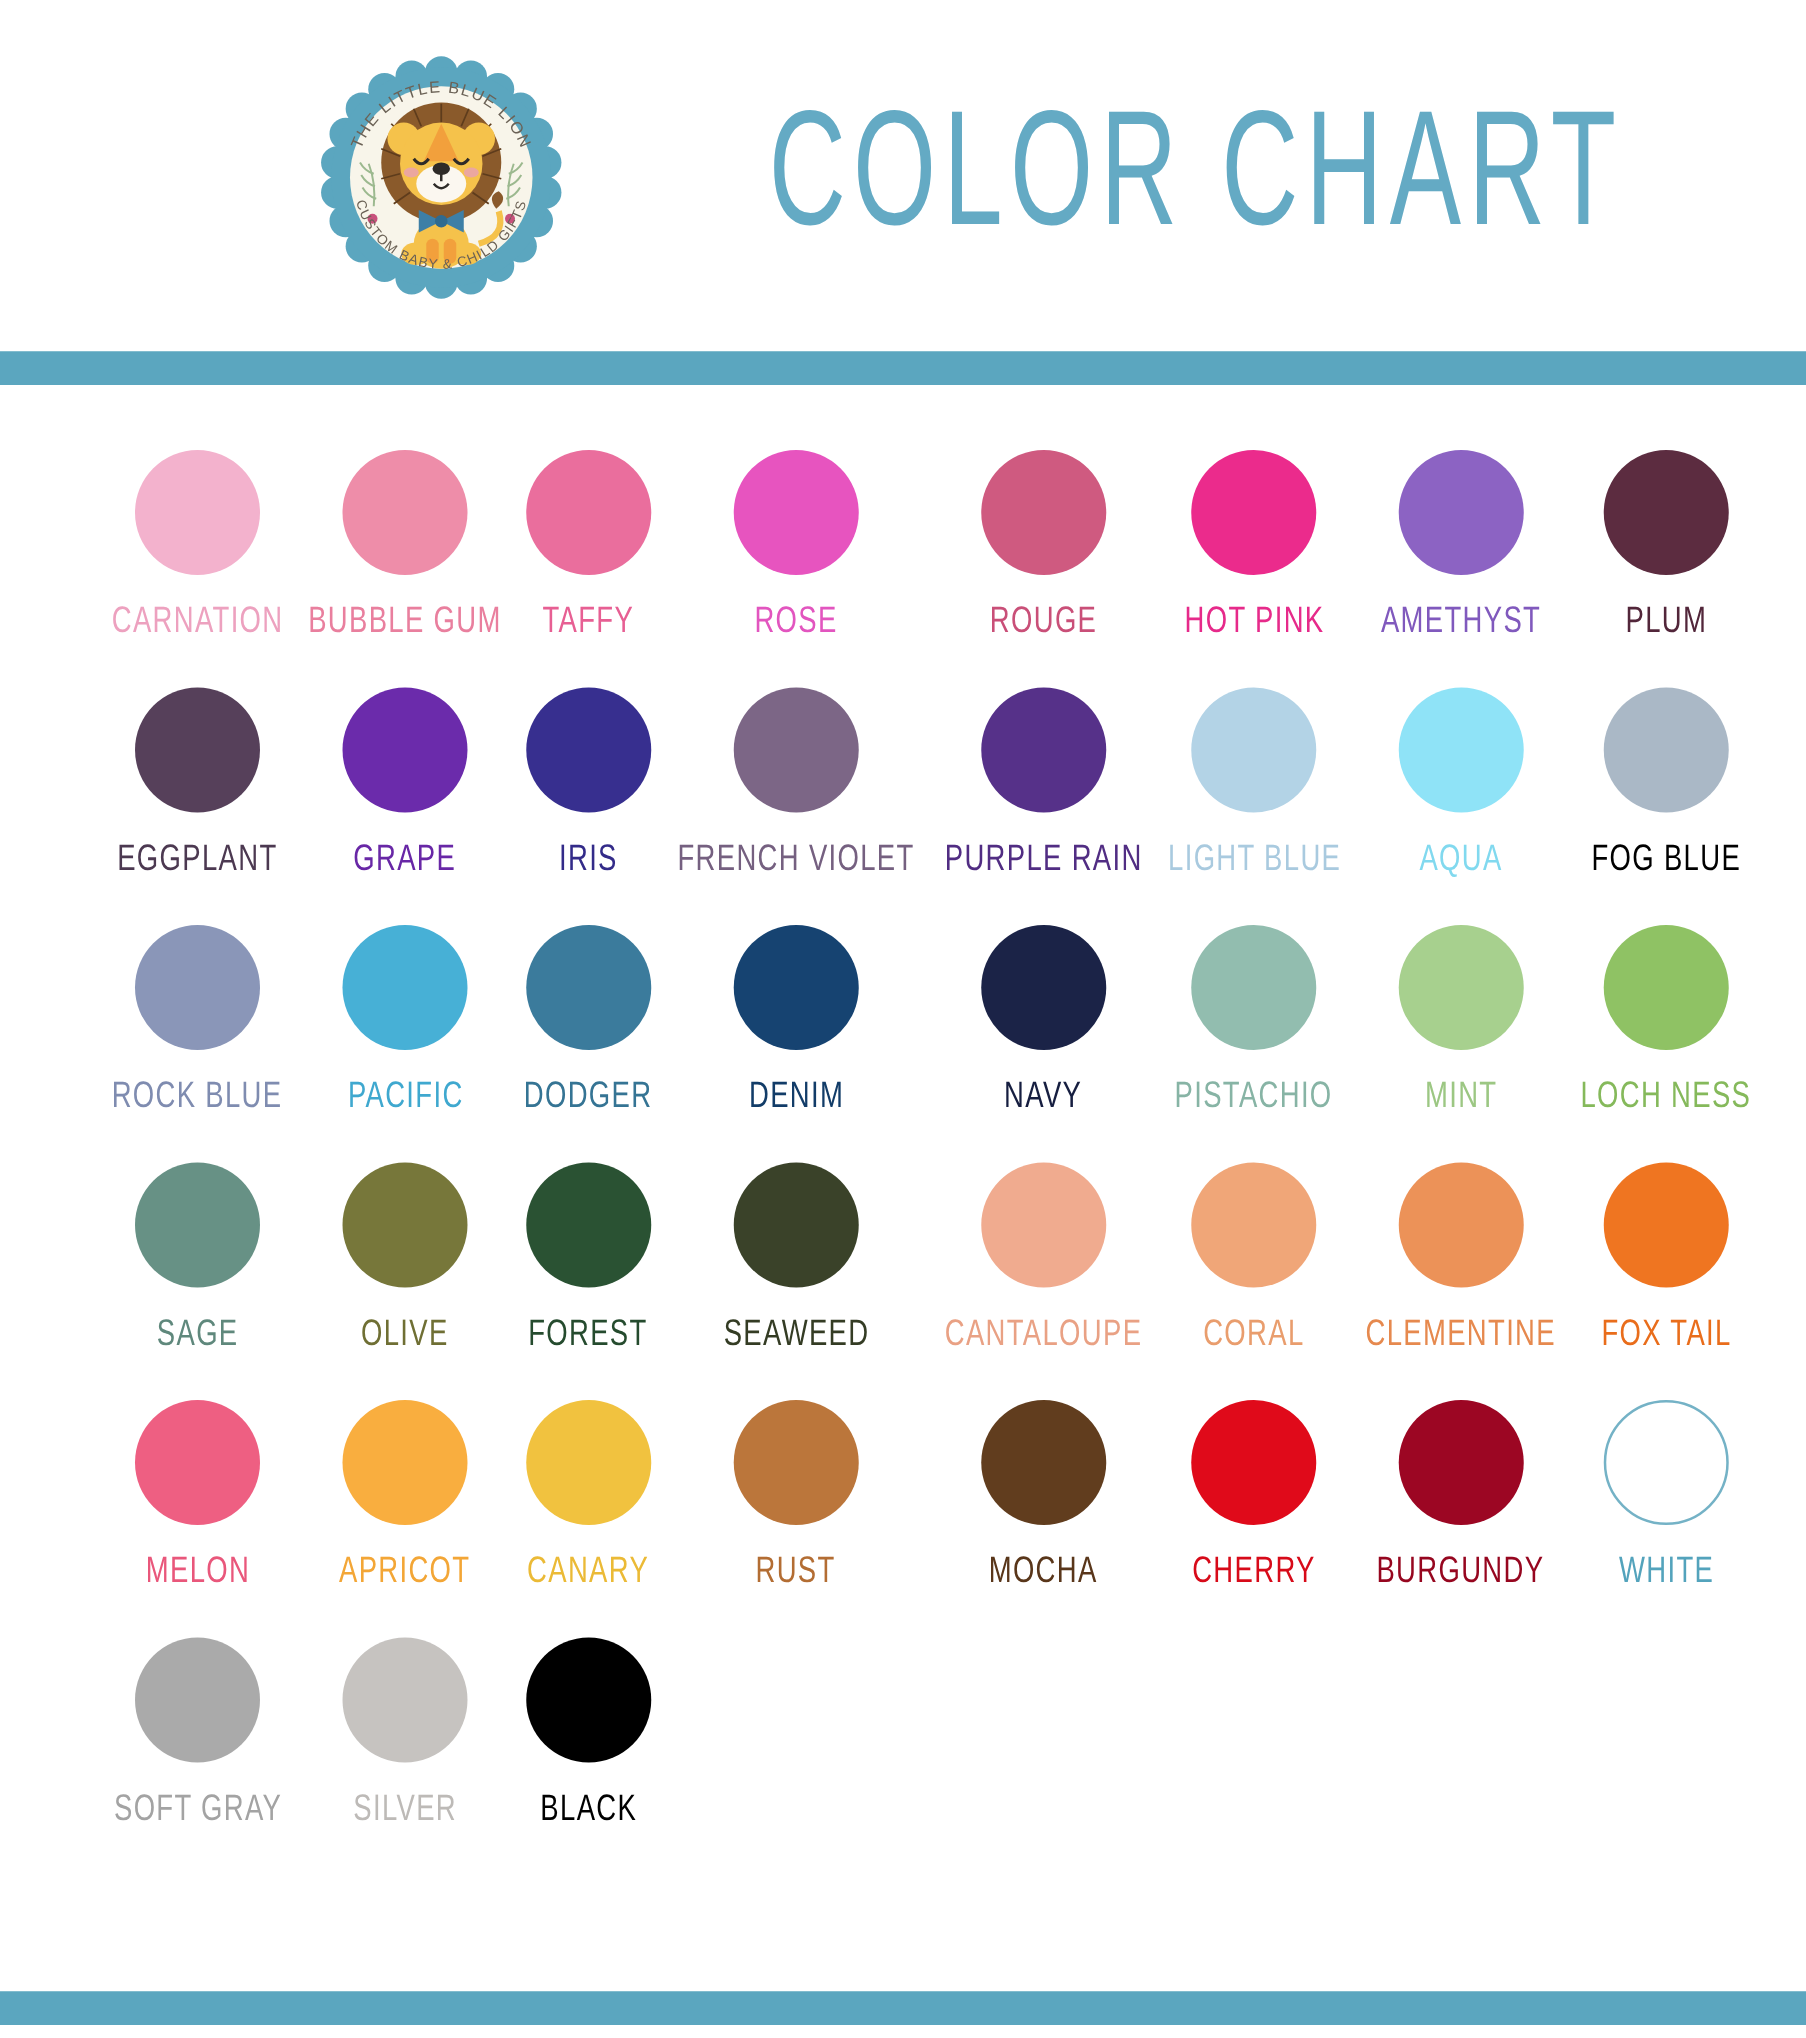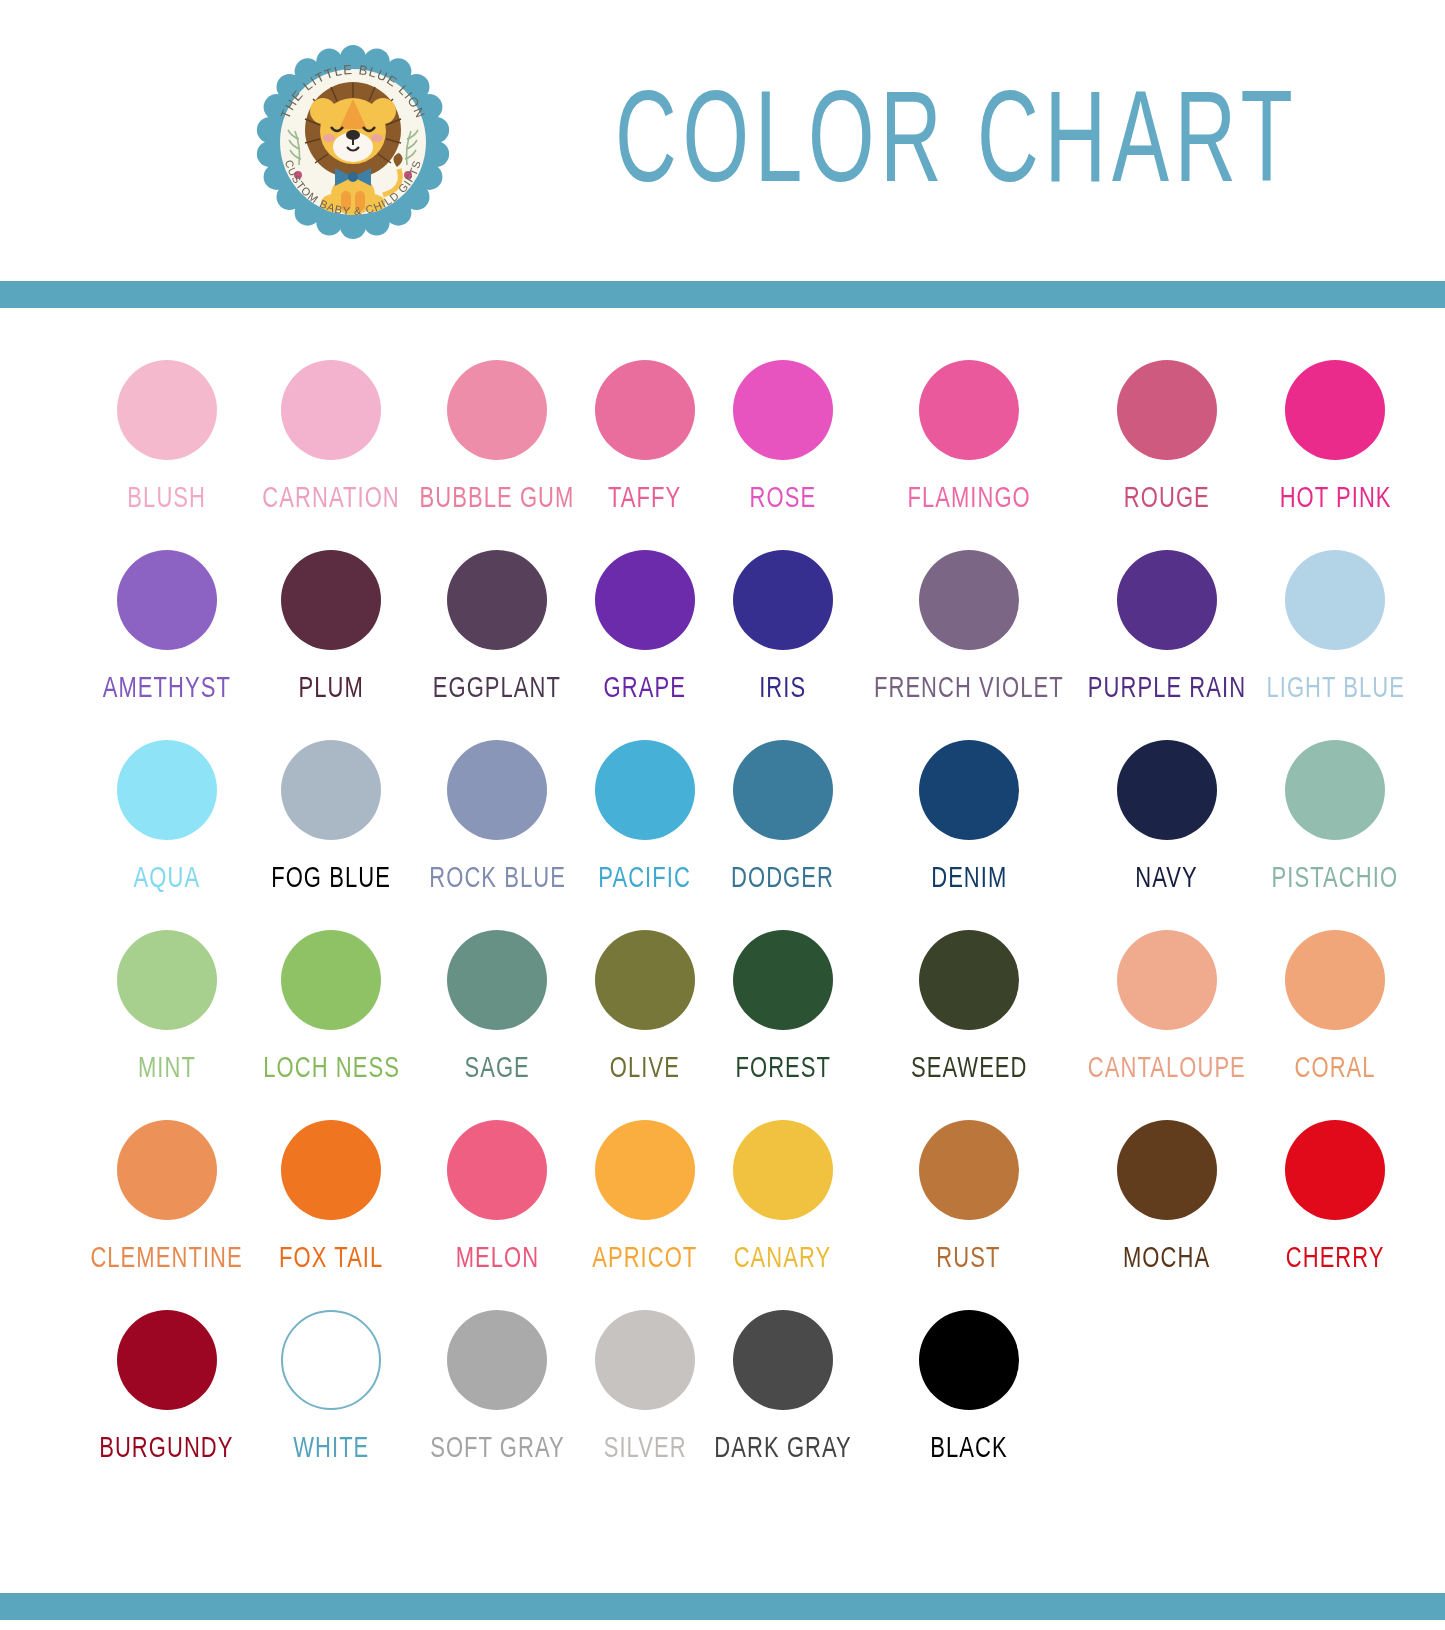--- a/index.html
+++ b/index.html
@@ -208,44 +208,36 @@
       </svg>
     </div>
 
     <div class="title" style="color: rgb(100, 170, 196);">COLOR CHART</div>
   </div>
 
   <div class="bar bar-top" style="background: rgb(91, 166, 191);"></div>
 
   <div class="grid" id="swatch-grid">
       <div class="cell">
-        <div class="swatch" style="background: rgb(245, 185, 205);"></div>
-        <div class="label" style="color: rgb(240, 169, 194);">BLUSH</div>
-      </div>
-      <div class="cell">
         <div class="swatch" style="background: rgb(243, 178, 205);"></div>
         <div class="label" style="color: rgb(237, 161, 191);">CARNATION</div>
       </div>
       <div class="cell">
         <div class="swatch" style="background: rgb(238, 141, 169);"></div>
         <div class="label" style="color: rgb(233, 127, 158);">BUBBLE GUM</div>
       </div>
       <div class="cell">
         <div class="swatch" style="background: rgb(234, 110, 157);"></div>
         <div class="label" style="color: rgb(231, 95, 147);">TAFFY</div>
       </div>
       <div class="cell">
         <div class="swatch" style="background: rgb(231, 84, 191);"></div>
         <div class="label" style="color: rgb(226, 85, 191);">ROSE</div>
       </div>
       <div class="cell">
-        <div class="swatch" style="background: rgb(233, 89, 155);"></div>
-        <div class="label" style="color: rgb(236, 107, 166);">FLAMINGO</div>
-      </div>
-      <div class="cell">
         <div class="swatch" style="background: rgb(207, 90, 128);"></div>
         <div class="label" style="color: rgb(201, 79, 120);">ROUGE</div>
       </div>
       <div class="cell">
         <div class="swatch" style="background: rgb(235, 43, 140);"></div>
         <div class="label" style="color: rgb(230, 42, 138);">HOT PINK</div>
       </div>
       <div class="cell">
         <div class="swatch" style="background: rgb(140, 99, 195);"></div>
         <div class="label" style="color: rgb(128, 89, 189);">AMETHYST</div>
@@ -384,23 +376,19 @@
       </div>
       <div class="cell">
         <div class="swatch" style="background: rgb(170, 170, 170);"></div>
         <div class="label" style="color: rgb(163, 163, 163);">SOFT GRAY</div>
       </div>
       <div class="cell">
         <div class="swatch" style="background: rgb(198, 195, 192);"></div>
         <div class="label" style="color: rgb(189, 186, 183);">SILVER</div>
       </div>
       <div class="cell">
-        <div class="swatch" style="background: rgb(74, 74, 74);"></div>
-        <div class="label" style="color: rgb(67, 67, 67);">DARK GRAY</div>
-      </div>
-      <div class="cell">
         <div class="swatch" style="background: rgb(0, 0, 0);"></div>
         <div class="label" style="color: rgb(0, 0, 0);">BLACK</div>
       </div>
     </div>
 
   <div class="bar bar-bottom" style="background: rgb(91, 166, 191);"></div>
 </div>
 
 </body></html>

